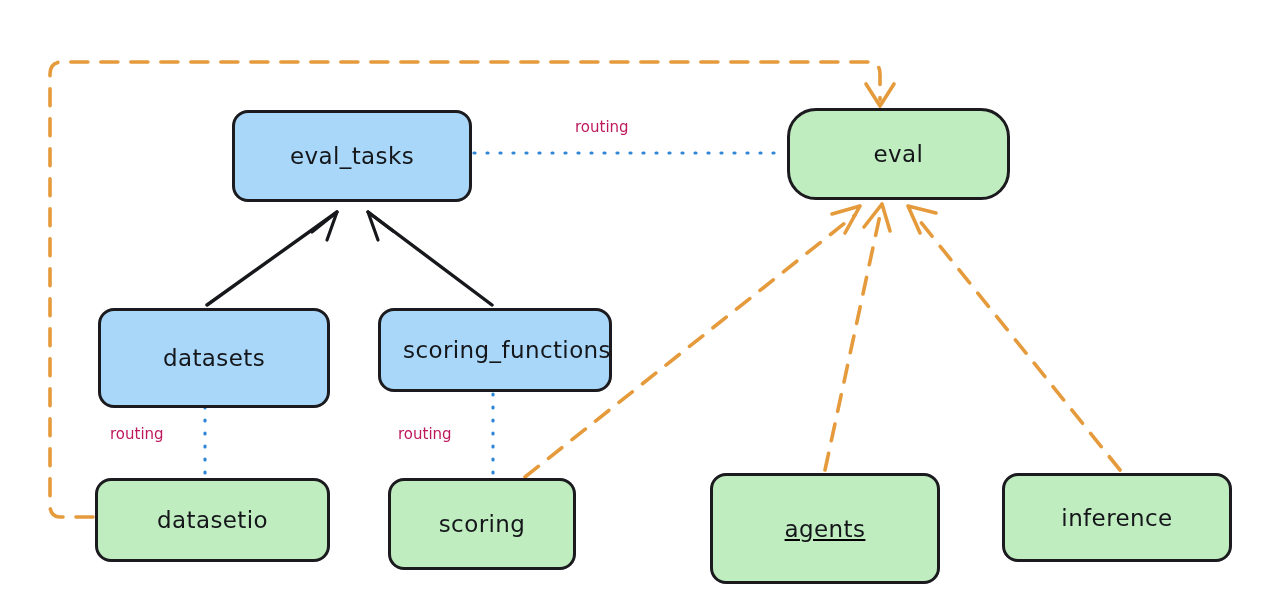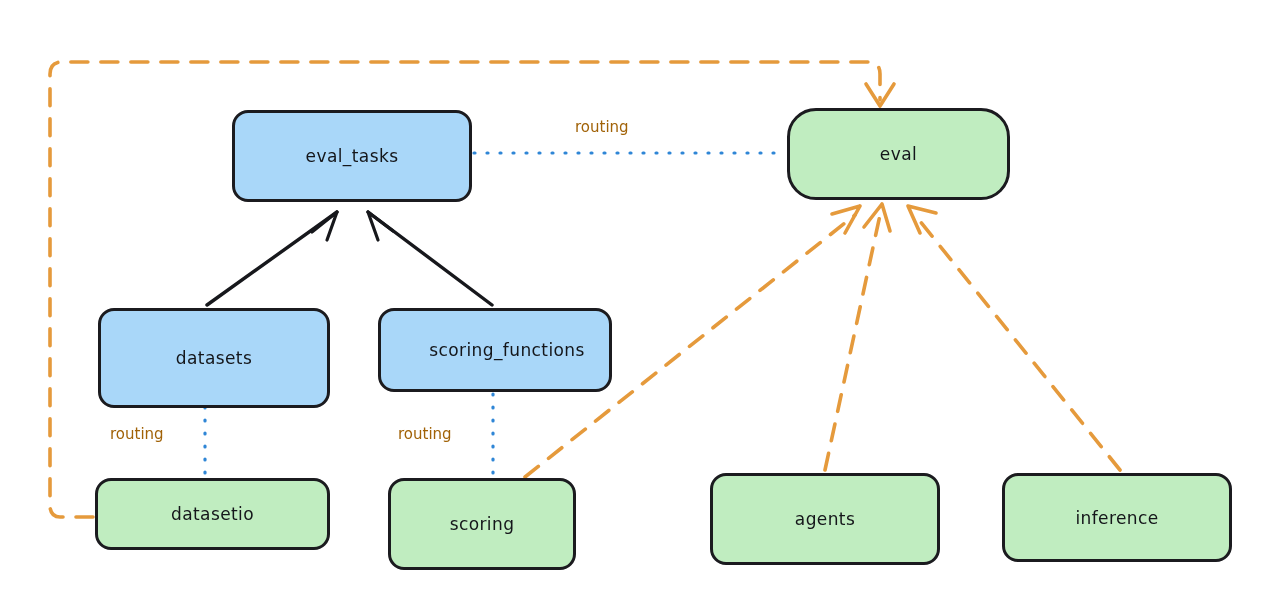--- a/index.html
+++ b/index.html
@@ -29,34 +29,34 @@
     box-sizing: border-box;
     border: 3px solid #1b1b1f;
     border-radius: 16px;
     display: flex;
     align-items: center;
     justify-content: center;
     z-index: 3;
   }
   .node .node-label {
     font-family: "DejaVu Sans", sans-serif;
-    font-size: 17px;
+    font-size: 23px;
     color: #14161a;
     letter-spacing: 0.4px;
     white-space: nowrap;
     user-select: none;
   }
   .node.blue  { background: #a9d7f9; }
   .node.green { background: #c0edc0; }
 
   .edge-label {
     position: absolute;
     font-family: "DejaVu Sans", sans-serif;
     font-size: 15px;
-    color: #a16207;
+    color: #be185d;
     white-space: nowrap;
     z-index: 4;
     user-select: none;
   }
 </style>
 </head>
 <body>
 
 <div id="canvas">
 
@@ -115,29 +115,29 @@
   </div>
 
   <div class="node blue" style="left:98px; top:308px; width:232px; height:100px;">
     <span class="node-label">datasets</span>
   </div>
 
   <div class="node blue" style="left:378px; top:308px; width:234px; height:84px;padding-left:24px;">
     <span class="node-label">scoring_functions</span>
   </div>
 
-  <div class="node green" style="left:95px; top:478px; width:235px; height:72px;text-align:center;">
+  <div class="node green" style="left:95px; top:478px; width:235px; height:84px;text-align:center;">
     <span class="node-label">datasetio</span>
   </div>
 
   <div class="node green" style="left:388px; top:478px; width:188px; height:92px;">
     <span class="node-label">scoring</span>
   </div>
 
-  <div class="node green" style="left:710px; top:473px; width:230px; height:92px;">
+  <div class="node green" style="left:710px; top:473px; width:230px; height:111px;text-decoration:underline;">
     <span class="node-label">agents</span>
   </div>
 
   <div class="node green" style="left:1002px; top:473px; width:230px; height:89px;">
     <span class="node-label">inference</span>
   </div>
 
   <div class="edge-label" style="left:575px; top:118px;">routing</div>
 
   <div class="edge-label" style="left:110px; top:425px;">routing</div>

